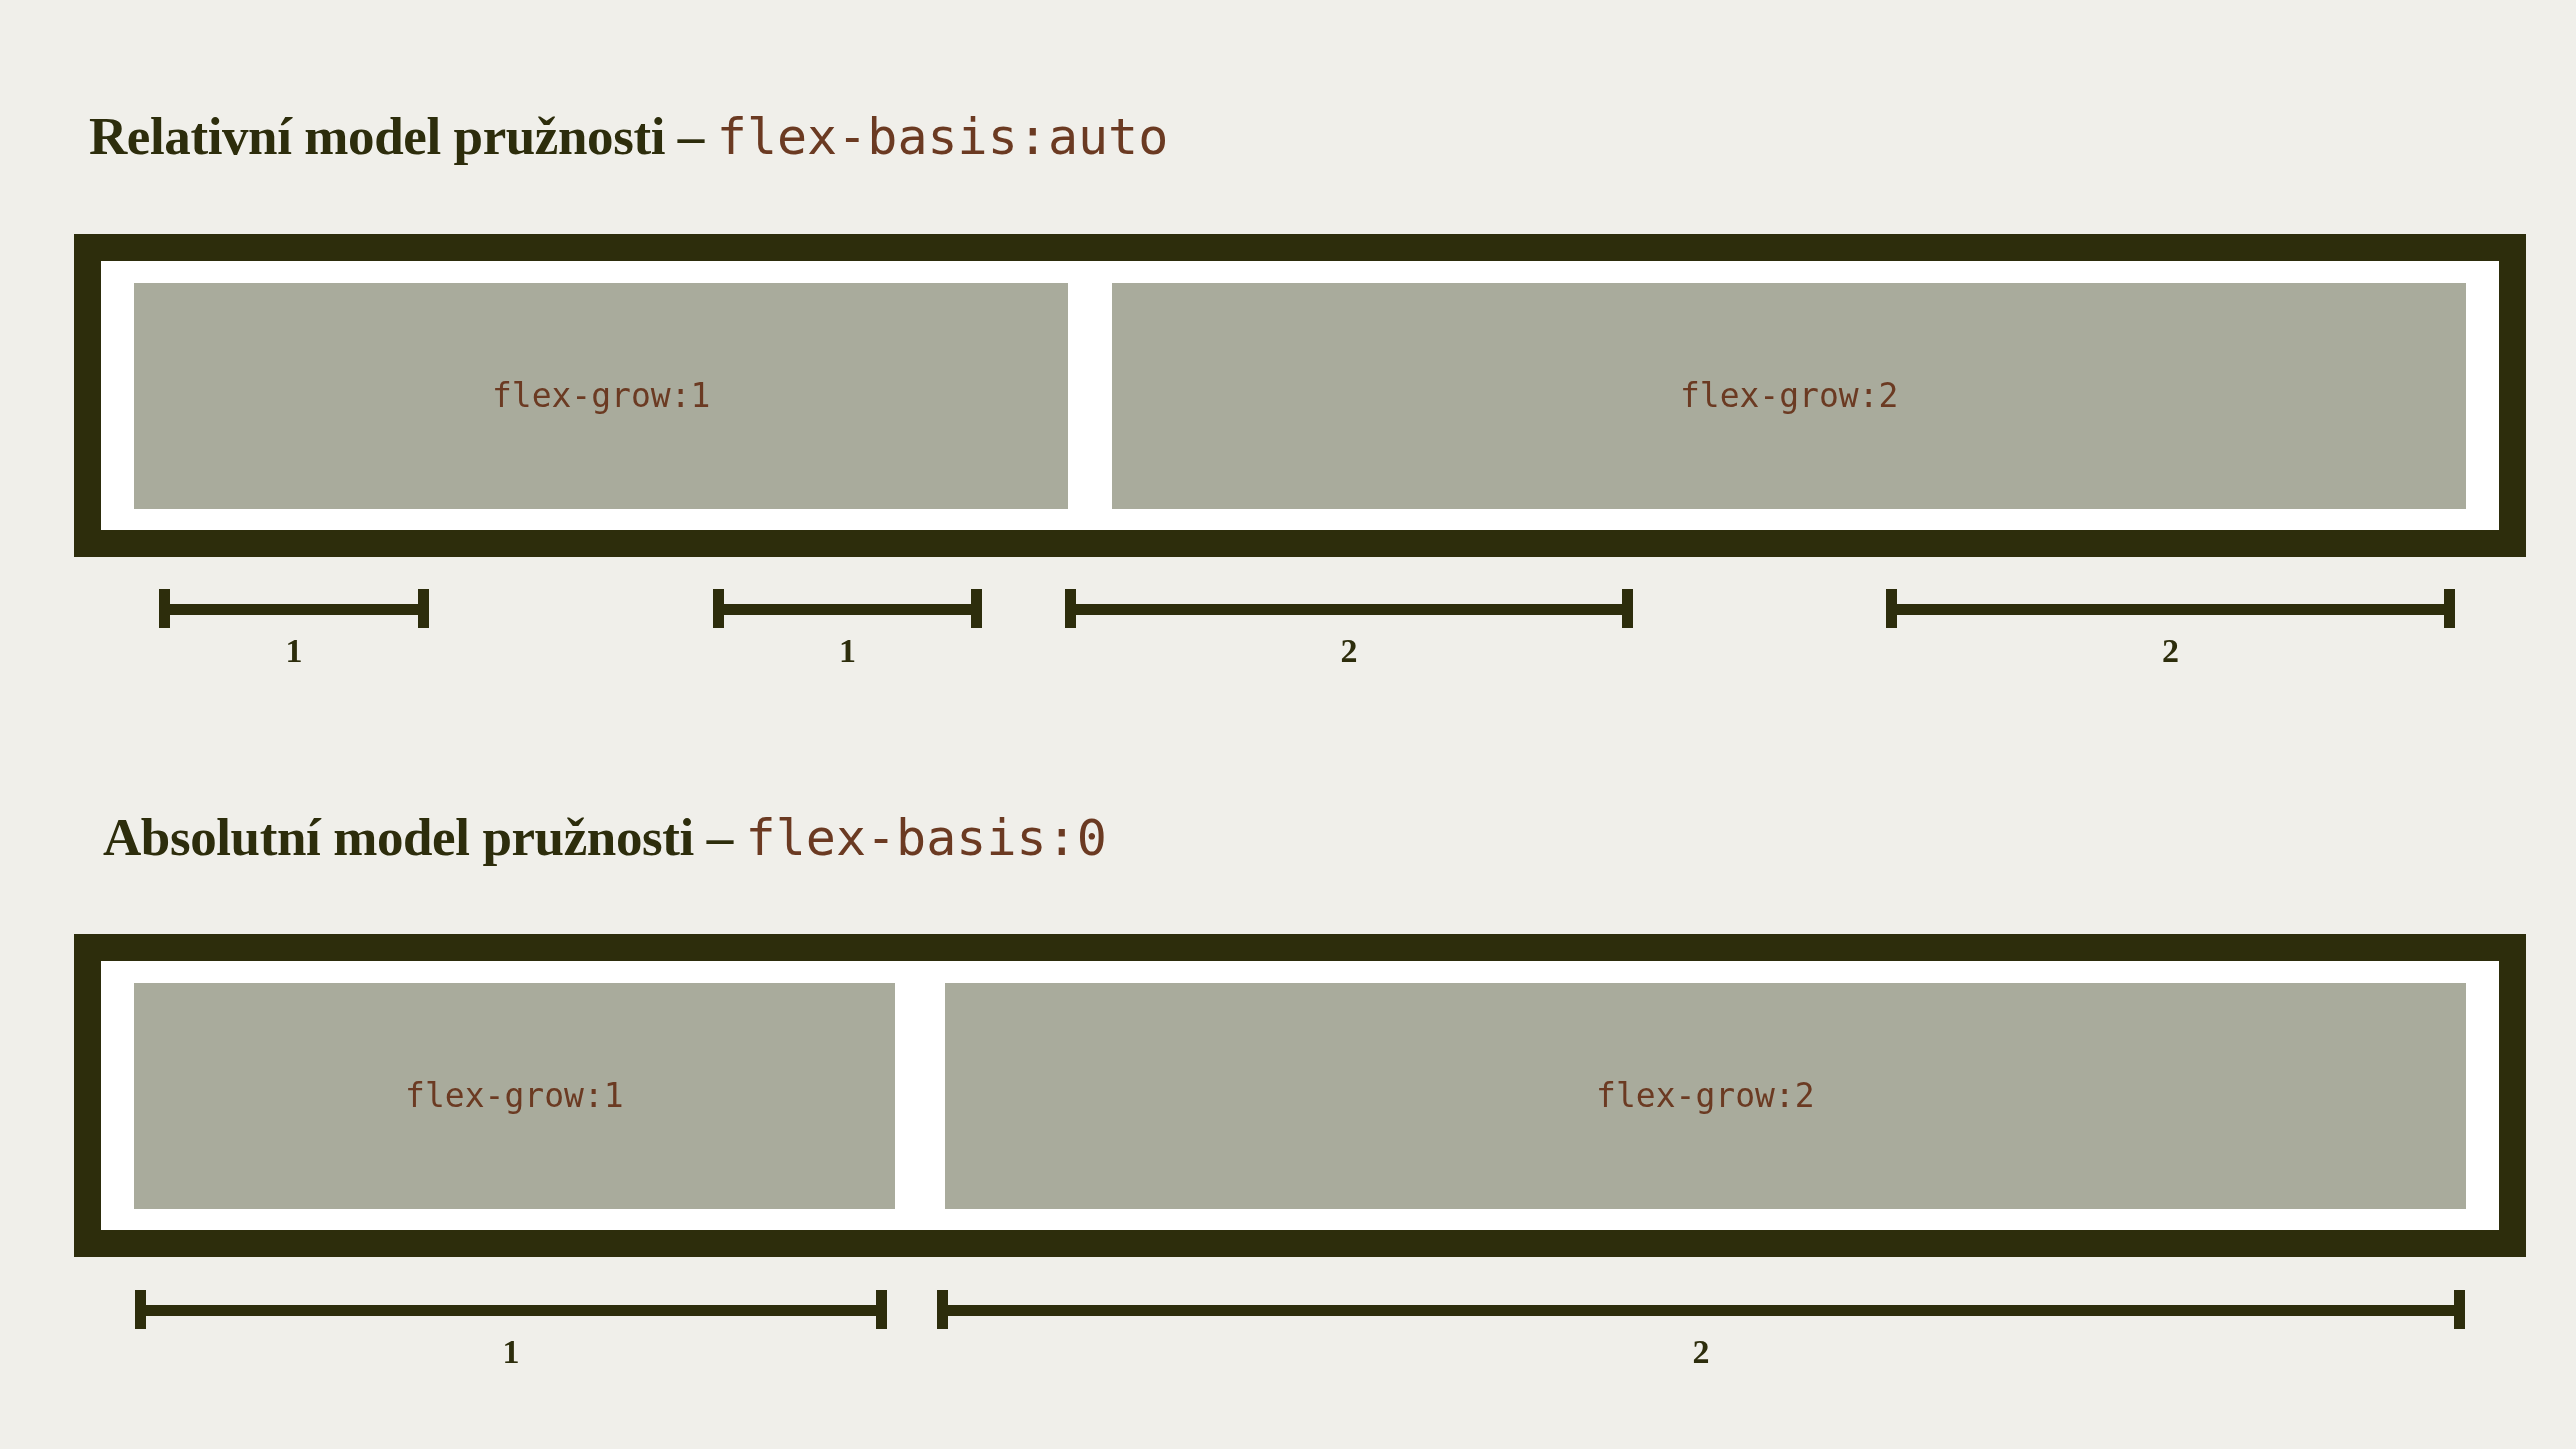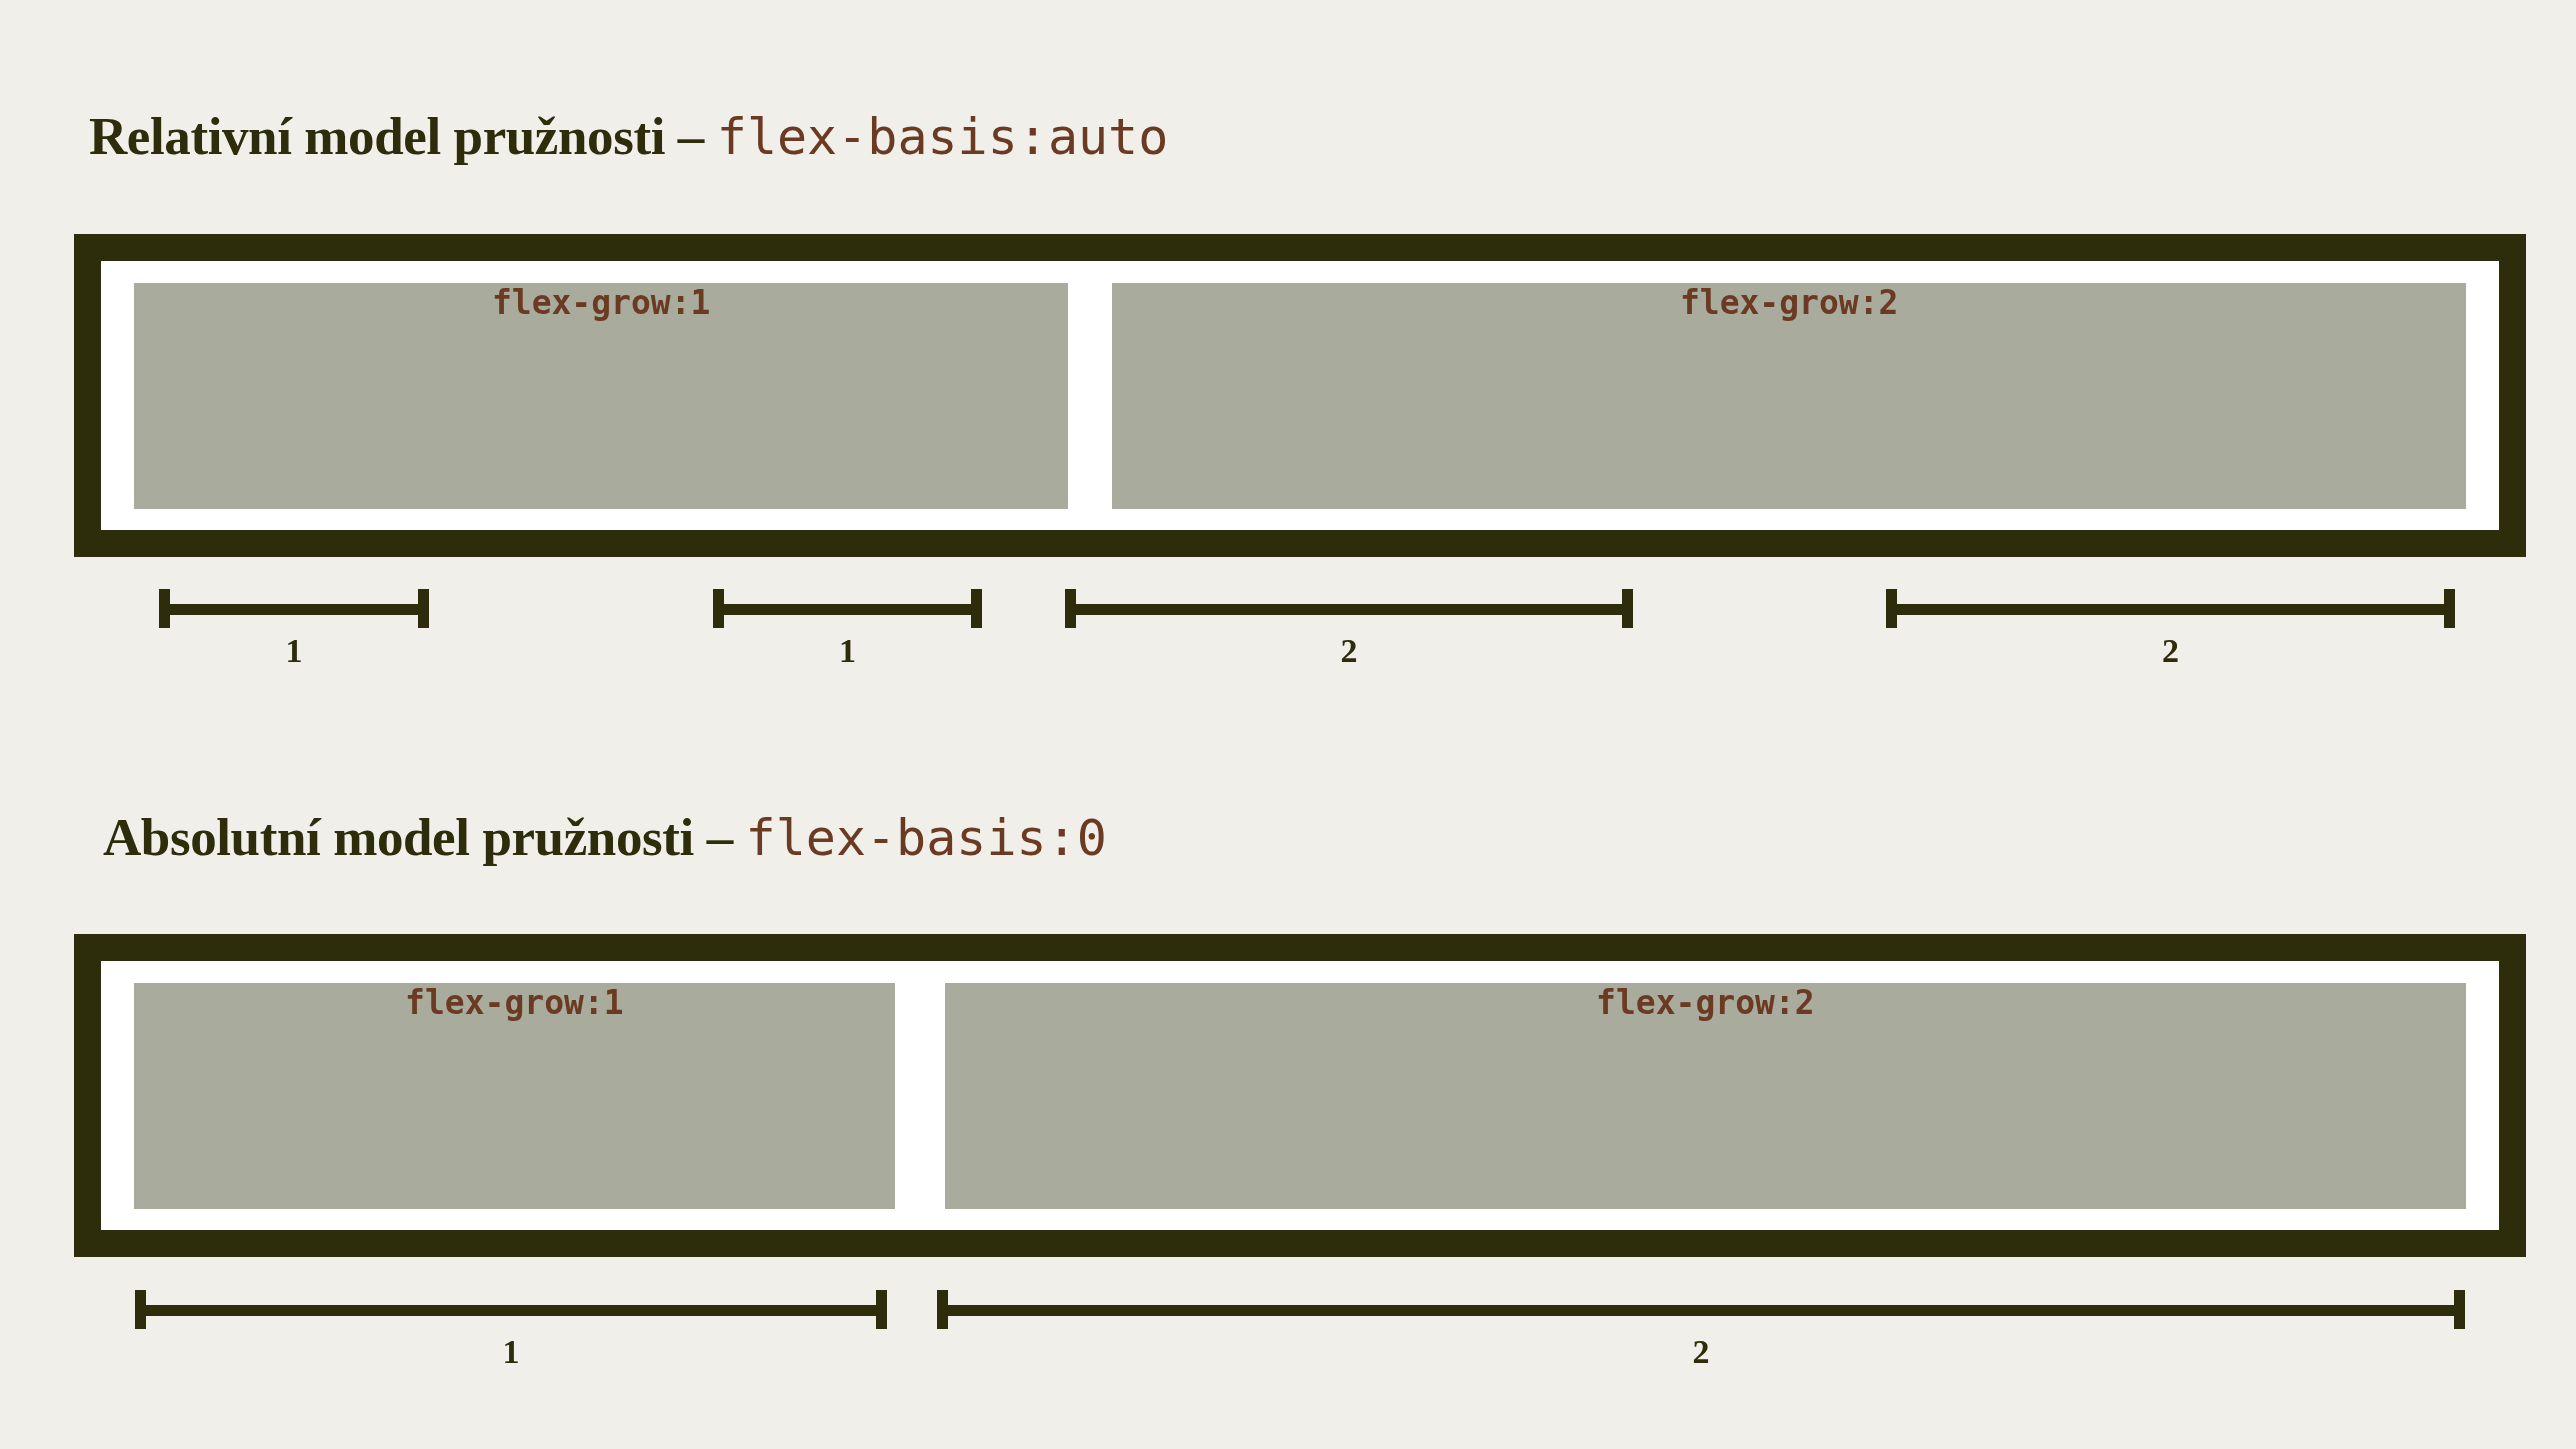--- a/index.html
+++ b/index.html
@@ -71,24 +71,23 @@
     top: 934px;
     width: 2452px;
     height: 323px;
     padding: 21.5px 33px;
   }
 
   
   .flex-item {
     background: #a9ab9c;
     display: flex;
-    align-items: flex-start;
+    align-items: center;
     justify-content: center;
     box-sizing: border-box;
-    font-weight: bold;
   }
 
   .flex-item-label {
     font-family: "DejaVu Sans Mono", "Liberation Mono", monospace;
     font-size: 33px;
     color: #6b3a22;
     letter-spacing: 0px;
     white-space: nowrap;
   }
 

